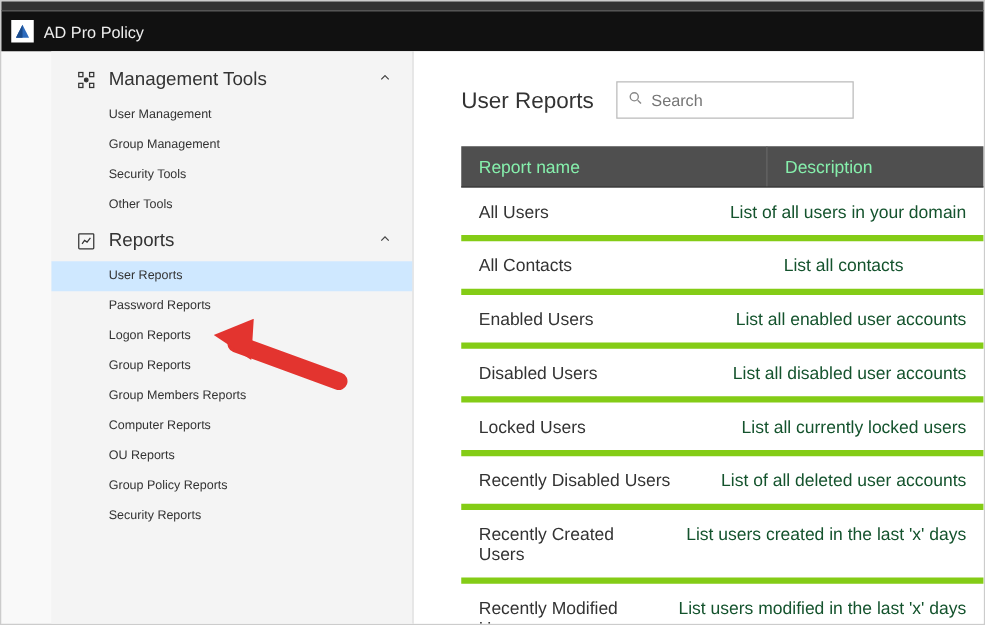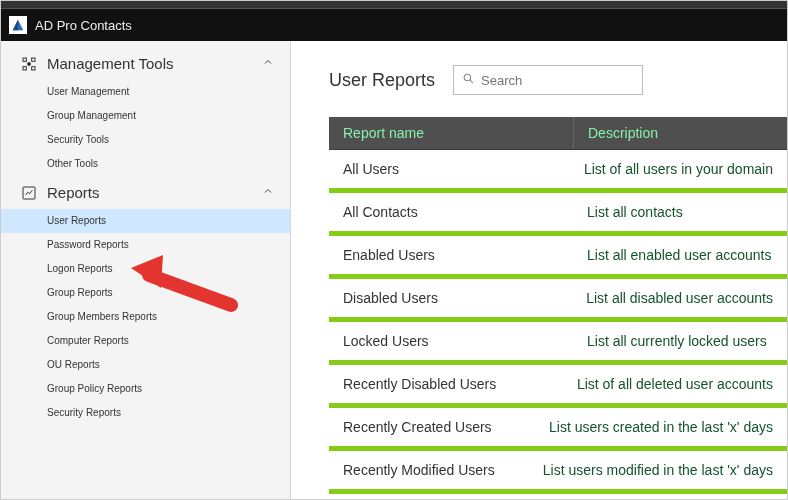--- a/index.html
+++ b/index.html
@@ -32,20 +32,21 @@
       background: #fff;
       display: inline-flex;
       align-items: center;
       justify-content: center;
       margin-right: 8px;
     }
     .titlebar .logo svg { width: 14px; height: 14px; }
     .app-body {
       display: flex;
       height: calc(100% - 40px);
+      padding-left: 40px;
     }
     .sidebar {
       width: 290px;
       background: #f4f4f4;
       border-right: 1px solid #d8d8d8;
       padding-top: 6px;
       overflow: hidden;
     }
     .section-header {
       display: flex;
@@ -145,21 +146,21 @@
 
 <div class="top-strip"></div>
 
 <div class="titlebar">
   <span class="logo">
     <svg viewBox="0 0 24 24">
         <path d="M3 21 L12 3 L21 21 Z" fill="#2d6bbd"></path>
         <path d="M3 21 L12 3 L12 21 Z" fill="#1a4a8a"></path>
       </svg>
   </span>
-  <span>AD Pro Contacts</span>
+  <span>AD Pro Policy</span>
 </div>
 
 <div class="app-body">
   <div class="sidebar">
     <div class="sidebar-inner">
 
       <div class="section-header">
         <span class="icon-slot">
           <svg width="16" height="16" viewBox="0 0 24 24" fill="none" stroke="#333" stroke-width="1.5">
             <rect x="3" y="3" width="5" height="5"></rect>

